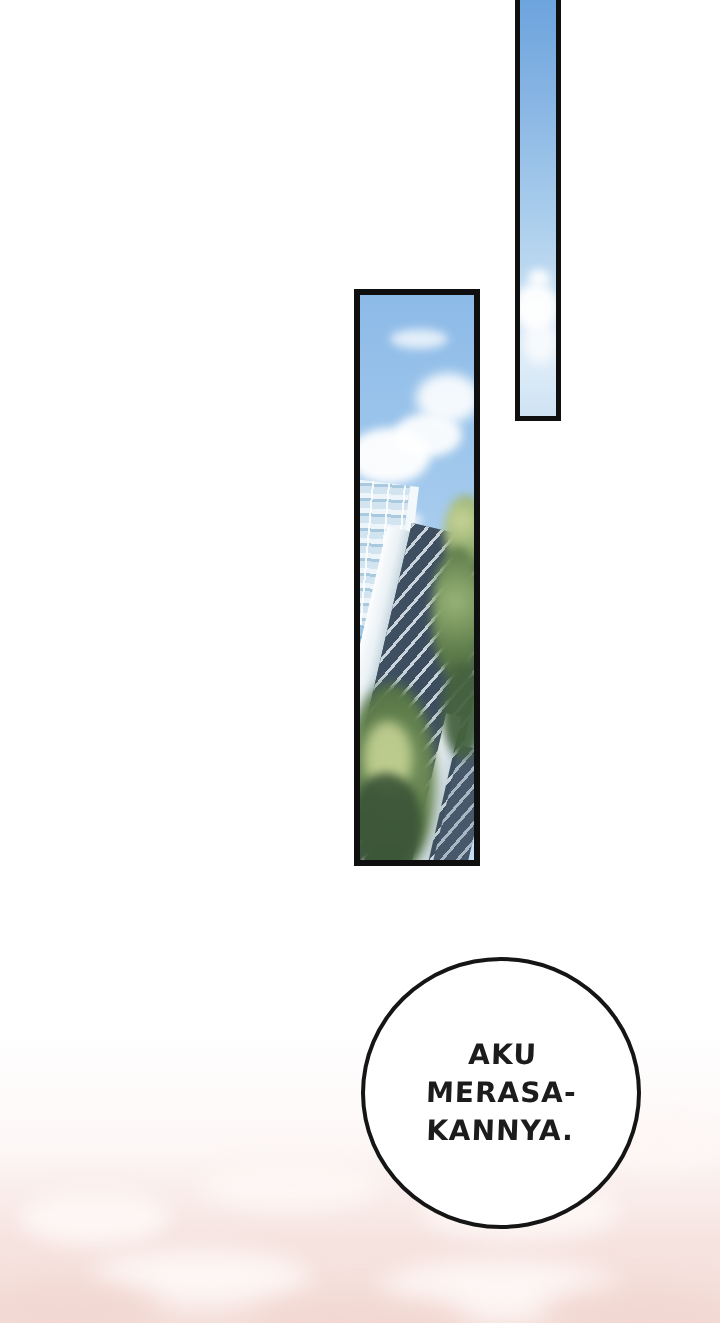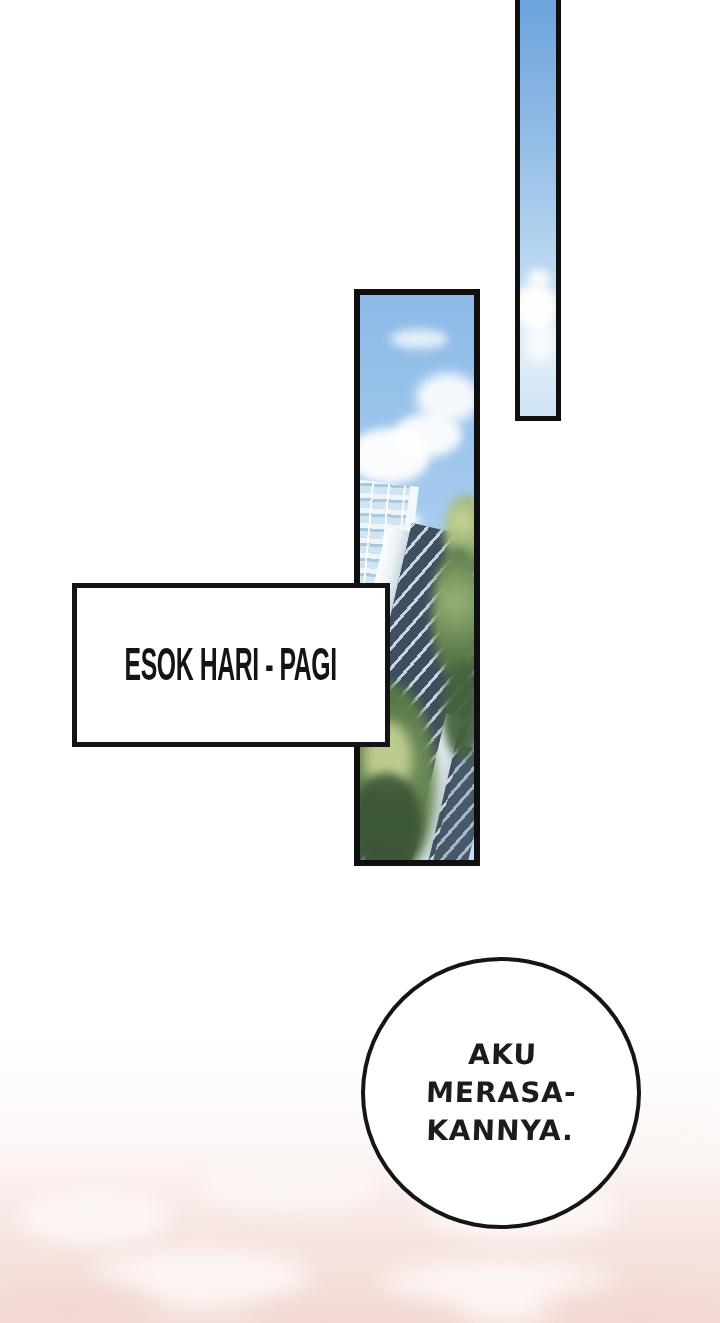--- a/index.html
+++ b/index.html
@@ -151,23 +151,20 @@
 
       <div class="tree tr1"></div>
       <div class="tree tr2"></div>
       <div class="tree tr3"></div>
       <div class="tree trbl"></div>
       <div class="tree trbl2"></div>
       <div class="tree trbl3"></div>
     </div>
   </div>
 
-  <div class="caption">
-    <span class="caption-text">ESOK HARI - PAGI</span>
-  </div>
 
   <div class="pink-zone">
     <div class="pink-blob pb-light" style="left:20px;top:160px;width:150px;height:55px;filter:blur(10px);"></div>
     <div class="pink-blob pb-light" style="left:200px;top:130px;width:180px;height:50px;filter:blur(11px);"></div>
     <div class="pink-blob pb-light" style="left:420px;top:150px;width:200px;height:60px;filter:blur(11px);"></div>
     <div class="pink-blob pb-light" style="left:90px;top:220px;width:220px;height:55px;filter:blur(12px);"></div>
     <div class="pink-blob pb-light" style="left:380px;top:230px;width:240px;height:60px;filter:blur(12px);"></div>
     <div class="pink-blob pb-light" style="left:600px;top:90px;width:120px;height:50px;filter:blur(11px);"></div>
     <div class="pink-blob pb-deep" style="left:-20px;top:250px;width:180px;height:60px;filter:blur(13px);"></div>
     <div class="pink-blob pb-deep" style="left:250px;top:265px;width:220px;height:55px;filter:blur(13px);"></div>

